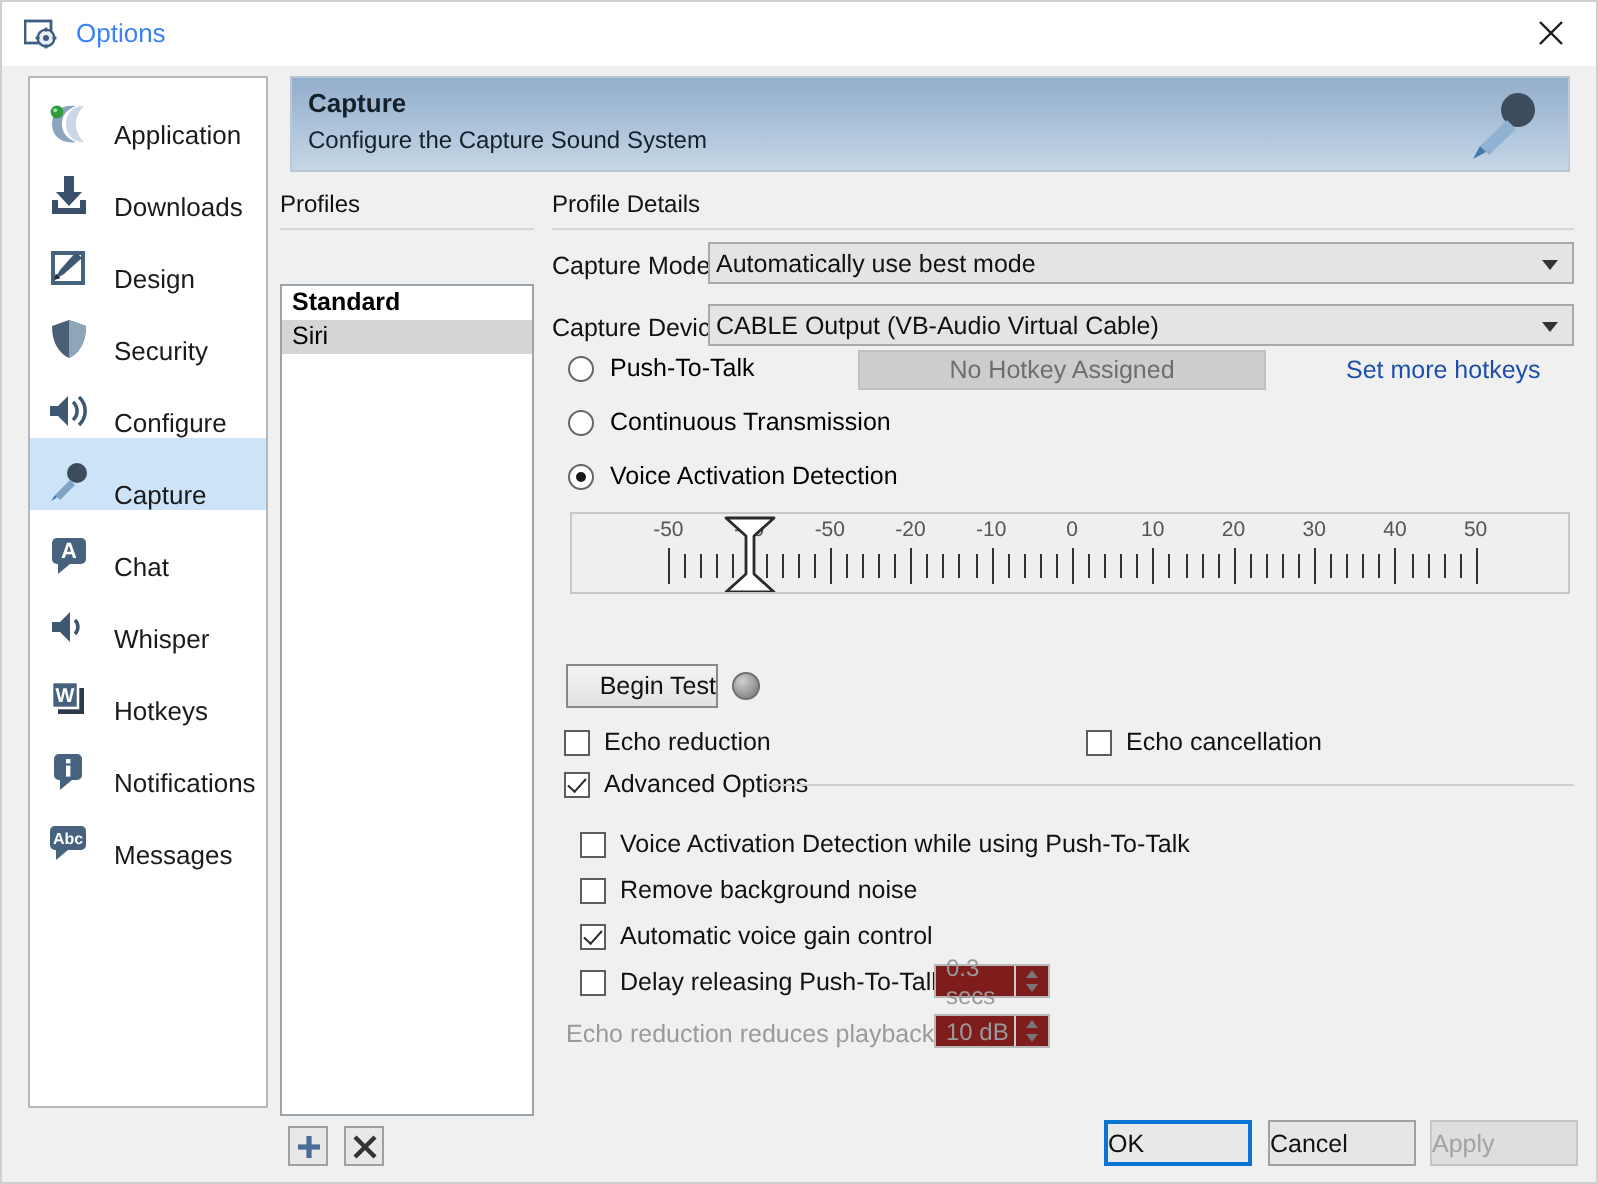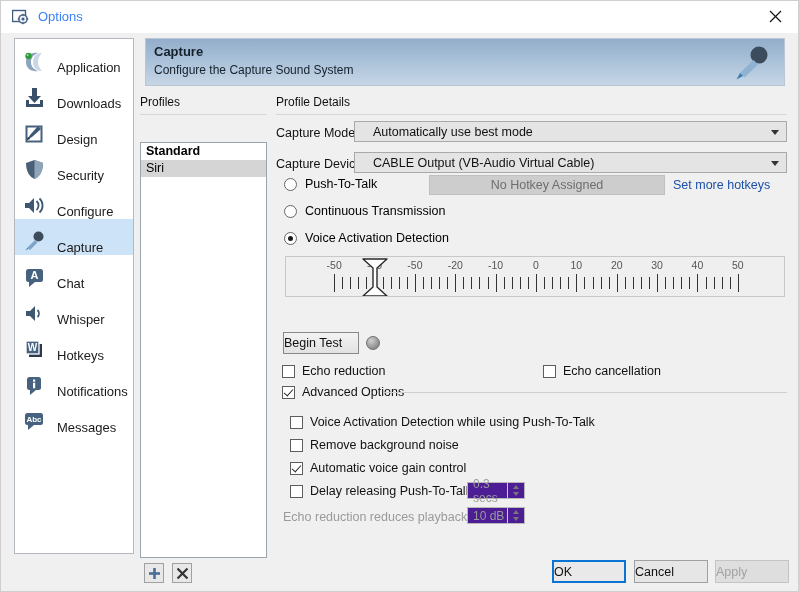--- a/index.html
+++ b/index.html
@@ -165,21 +165,21 @@
     color: #111;
   }
   .combo {
     position: absolute;
     height: 21px;
     background: #e4e4e4;
     border: 1px solid #a9a9a9;
     box-sizing: border-box;
     display: flex;
     align-items: center;
-    padding-left: 18px;
+    padding-left: 3px;
     font-size: 12.5px;
     color: #111;
   }
   .combo .arrow {
     position: absolute;
     right: 7px; top: 8px;
     width: 0; height: 0;
     border-left: 4px solid transparent;
     border-right: 4px solid transparent;
     border-top: 5px solid #333;
@@ -253,21 +253,21 @@
     transform: translateX(-50%);
   }
 
   .btn {
     position: absolute;
     background: linear-gradient(to bottom,#f3f3f3,#e2e2e2);
     border: 1px solid #888;
     box-sizing: border-box;
     font-size: 12.5px;
     color: #111;
-    display: flex; align-items: center; justify-content: flex-start;
+    display: flex; align-items: center; justify-content: flex-end;
     font-family: "Liberation Sans", sans-serif;
   }
   .led {
     position: absolute;
     width: 14px; height: 14px;
     border-radius: 50%;
     background: radial-gradient(circle at 35% 30%, #cfcfcf, #8e8e8e 70%, #7a7a7a);
     border: 1px solid #6f6f6f;
     box-sizing: border-box;
   }
@@ -303,21 +303,21 @@
   .group-rule {
     position: absolute;
     height: 1px;
     background: #cfcfcf;
   }
 
   
   .spin {
     position: absolute;
     height: 17px;
-    background: #4c1d95;
+    background: #7f1d1d;
     border: 1px solid #b8b8b8;
     box-sizing: border-box;
     display: flex;
     align-items: center;
   }
   .spin .val {
     flex: 1;
     padding-left: 5px;
     font-size: 12px;
     color: #9a9a9a;
@@ -558,21 +558,21 @@
     <div class="row-label" style="left:275px; top:125px;">Capture Device:</div>
     <div class="combo" style="left:353px; top:120px; width:433px;">
       <span>CABLE Output (VB-Audio Virtual Cable)</span>
       <span class="arrow"></span>
     </div>
 
     <div class="radio-row" style="left:275px; top:145px;">
       <span class="radio"></span>
       <span>Push-To-Talk</span>
     </div>
-    <div class="hotkey-field" style="left:428px; top:143px; width:236px;">
+    <div class="hotkey-field" style="left:428px; top:143px; width:204px;">
       <span>No Hotkey Assigned</span>
     </div>
     <div class="link" style="left:672px; top:146px;">Set more hotkeys</div>
 
     <div class="radio-row" style="left:275px; top:172px;">
       <span class="radio"></span>
       <span>Continuous Transmission</span>
     </div>
 
     <div class="radio-row" style="left:275px; top:199px;">

